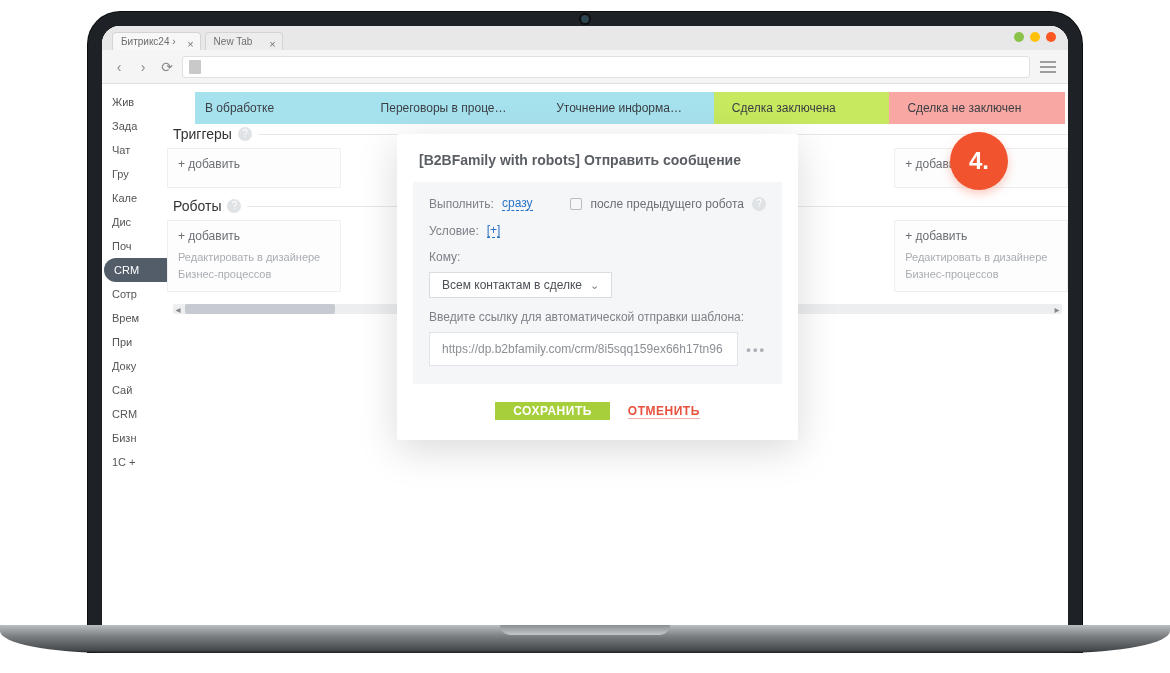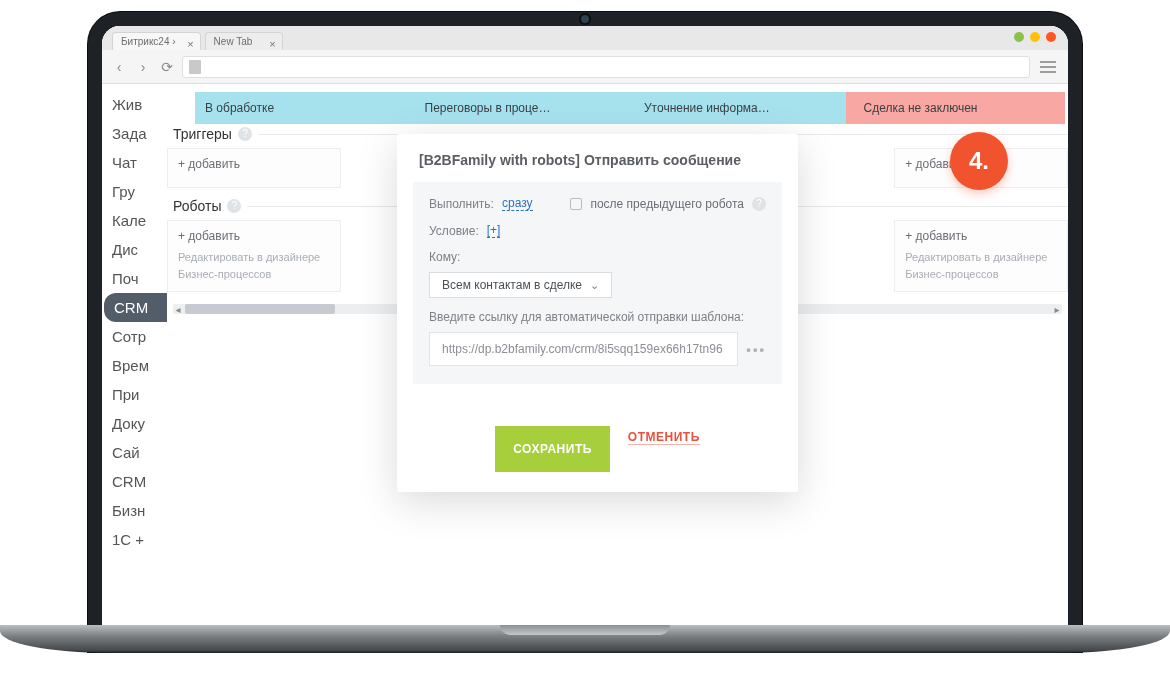--- a/index.html
+++ b/index.html
@@ -37,21 +37,21 @@
 
   .addrbar { height:34px; background:#f5f5f5; border-bottom:1px solid #e0e0e0; display:flex; align-items:center; padding:0 8px; gap:6px;}
   .navbtn{width:18px;height:18px;display:flex;align-items:center;justify-content:center;color:#888;font-size:14px;cursor:pointer;}
   .addrfield{flex:1;height:22px;background:#fff;border:1px solid #e0e0e0;border-radius:3px;display:flex;align-items:center;padding:0 6px;}
   .pageicon{width:12px;height:14px;background:#c9c9c9;border-radius:1px;}
   .burger{width:24px;height:22px;display:flex;flex-direction:column;justify-content:center;gap:3px;align-items:center;cursor:pointer;}
   .burger span{display:block;width:16px;height:2px;background:#9e9e9e;}
 
   
   .pagebody{flex:1;display:flex;overflow:hidden;background:#fff;}
-  .sidebar{width:65px;background:#fff;padding-top:6px;font-size:15px;color:#555;overflow:hidden;}
+  .sidebar{width:65px;background:#fff;padding-top:6px;font-size:11px;color:#555;overflow:hidden;}
   .side-item{padding:6px 0 6px 10px;white-space:nowrap;cursor:pointer;}
   .side-item.active{background:#535c69;color:#fff;border-radius:12px 0 0 12px;margin-left:2px;font-weight:500;}
 
   .main{flex:1;position:relative;padding:8px 0 0 0;overflow:hidden;}
 
   
   .stages{display:flex;height:24px;gap:0;margin:0 3px 10px 0;padding-left:28px;}
   .stage{position:relative;flex:1;height:32px;line-height:32px;padding:0 8px 0 18px;font-size:12px;color:#3b3f44;white-space:nowrap;overflow:hidden;text-overflow:ellipsis;cursor:pointer;}
   .stage::after{content:"";position:absolute;right:-11px;top:0;width:0;height:0;border-top:16px solid transparent;border-bottom:16px solid transparent;z-index:2;}
   .stage::before{content:"";position:absolute;right:-13px;top:0;width:0;height:0;border-top:16px solid transparent;border-bottom:16px solid transparent;border-left:12px solid #fff;z-index:1;}
@@ -84,21 +84,21 @@
   .link-blue{color:#2a72c5;border-bottom:1px dashed #2a72c5;cursor:pointer;}
   .spacer{flex:1;}
   .chk{width:12px;height:12px;border:1px solid #b8bcc1;border-radius:2px;display:inline-block;}
   .select{display:inline-flex;align-items:center;gap:8px;background:#fff;border:1px solid #d9dce0;padding:5px 12px;font-size:12px;color:#4b4f55;cursor:pointer;}
   .chev{font-size:11px;color:#7b8086;}
   .mlabel{font-size:12px;color:#7c8187;margin:12px 0 8px 0;}
   .urlrow{display:flex;gap:8px;align-items:center;justify-content:flex-end;}
   .urlfield{flex:1;background:#fff;border:1px solid #e1e4e8;padding:9px 12px;font-size:12px;color:#8b8f95;}
   .dots3{color:#aeb2b8;letter-spacing:2px;cursor:pointer;font-weight:bold;}
   .mfooter{display:flex;align-items:center;justify-content:center;gap:18px;padding-top:18px;}
-  .btn-save{background:#a7cf3b;color:#fff;border:none;padding:16px 18px;font-size:12px;font-weight:700;letter-spacing:.5px;cursor:pointer;margin-top:24px;}
+  .btn-save{background:#a7cf3b;color:#fff;border:none;padding:2px 18px;font-size:12px;font-weight:700;letter-spacing:.5px;cursor:pointer;}
   .btn-cancel{color:#e8513d;font-size:12px;font-weight:700;letter-spacing:.5px;border-bottom:1px solid #f2b3aa;cursor:pointer;}
 
   
   .stepnum{position:absolute;right:60px;top:48px;width:58px;height:58px;border-radius:50%;background:#f0532d;color:#fff;font-size:24px;font-weight:700;display:flex;align-items:center;justify-content:center;box-shadow:0 4px 10px rgba(240,83,45,.3);z-index:40;}
 </style>
 </head>
 <body>
 
 <div class="camera"></div>
 
@@ -155,20 +155,21 @@
         <div class="side-item"><span>Бизн</span></div>
         <div class="side-item"><span>1C +</span></div>
       </div>
 
       <div class="main">
 
         <div class="stages">
           <div class="stage s-blue"><span>В обработке</span></div>
           <div class="stage s-blue"><span>Переговоры в проце…</span></div>
           <div class="stage s-blue"><span>Уточнение информа…</span></div>
+          <div class="stage s-green"><span>Сделка заключена</span></div>
           <div class="stage s-red"><span>Сделка не заключен</span></div>
         </div>
 
         <div class="section-row">
           <span>Триггеры</span>
           <span class="help-dot">?</span>
           <span class="hr-line"></span>
         </div>
         <div class="columns">
           <div class="col">

